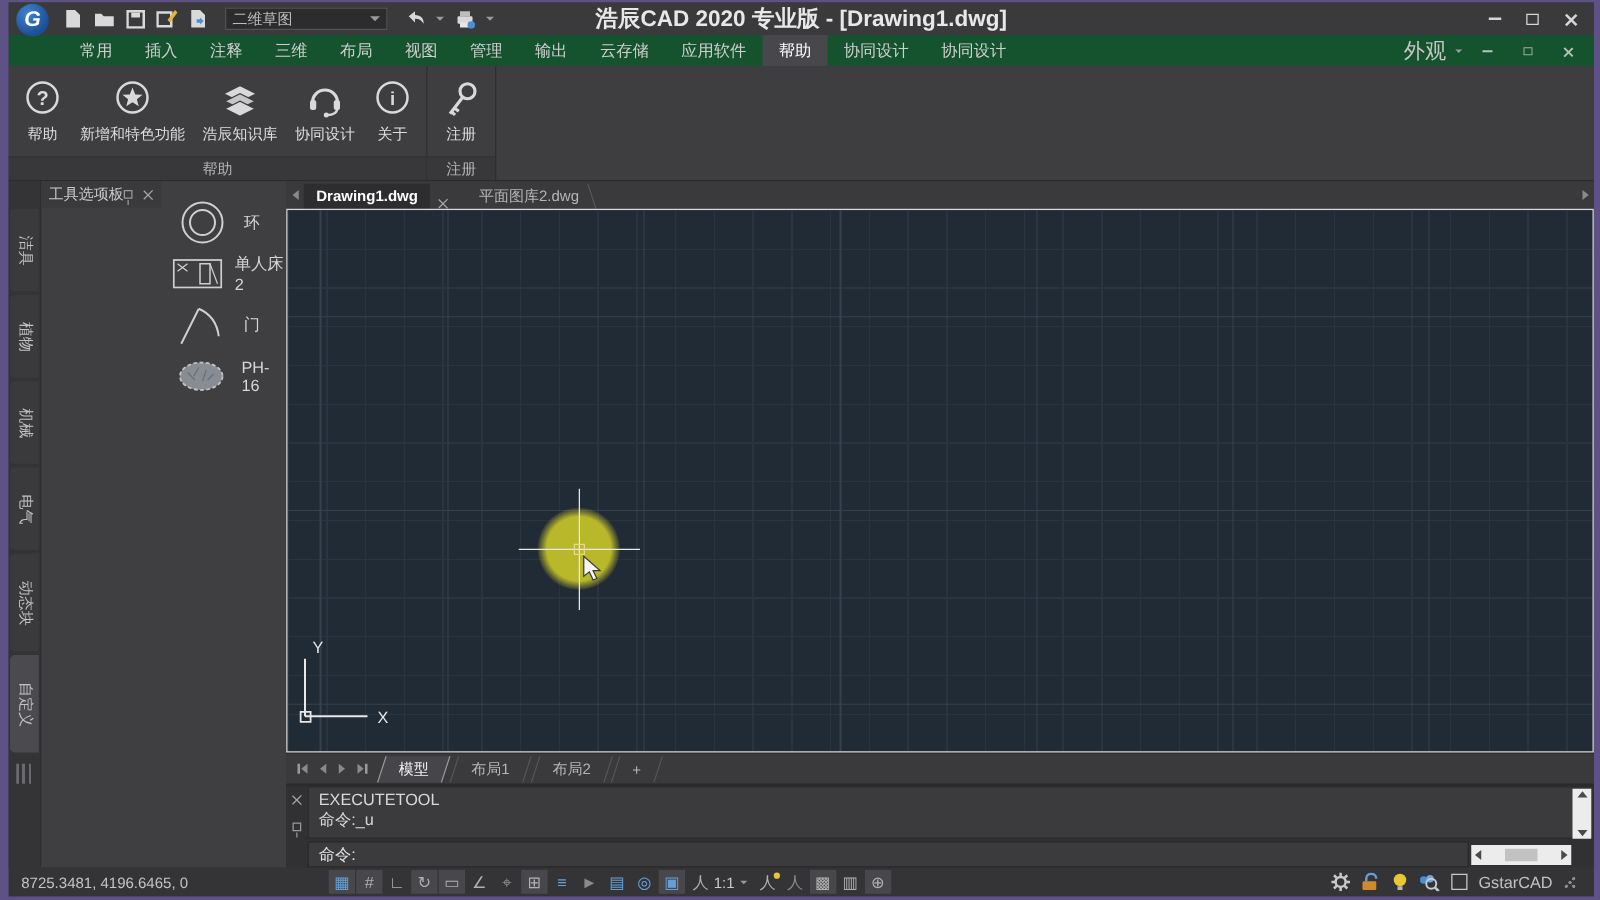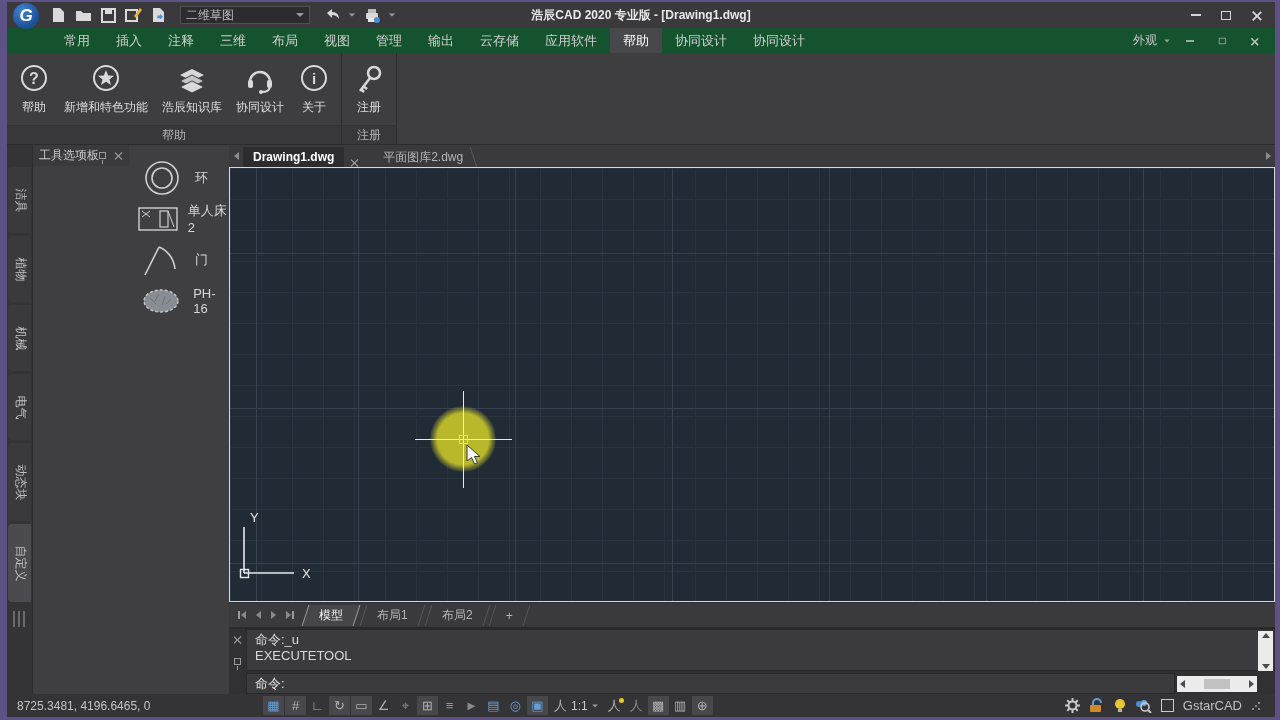--- a/index.html
+++ b/index.html
@@ -8,36 +8,36 @@
   .app { position:absolute; left:7px; top:2px; right:5px; bottom:3px; background:#343437; display:flex; flex-direction:column; }
 
   
   .titlebar { height:26px; background:#3a3a3d; display:flex; align-items:center; position:relative; flex:0 0 auto; }
   .logo { position:absolute; left:6px; top:1px; width:26px; height:26px; border-radius:50%; background:radial-gradient(circle at 35% 30%, #3f83cf, #1c4f95 70%); color:#fff; font-weight:bold; font-style:italic; font-size:17px; display:flex; align-items:center; justify-content:center; z-index:5; }
   .qat { display:flex; align-items:center; gap:7px; margin-left:42px; }
   .qat .qbtn { width:18px; height:18px; display:flex; align-items:center; justify-content:center; }
   .ws-select { width:130px; height:18px; background:#2c2c2e; border:1px solid #515154; color:#bdbdbd; font-size:12px; display:flex; align-items:center; padding:0 5px; margin:0 6px; }
   .ws-select .caret { margin-left:auto; }
   .caret { width:0; height:0; border-left:4px solid transparent; border-right:4px solid transparent; border-top:4px solid #9a9a9a; display:inline-block; }
-  .title-text { position:absolute; left:0; right:0; text-align:center; color:#e8e8e8; font-size:12px; font-weight:bold; pointer-events:none; }
+  .title-text { position:absolute; left:0; right:0; text-align:center; color:#e8e8e8; font-size:18px; font-weight:bold; pointer-events:none; }
   .win-controls { margin-left:auto; display:flex; align-items:center; gap:4px; padding-right:6px; z-index:4; }
   .wbtn { width:26px; height:18px; display:flex; align-items:center; justify-content:center; position:relative; }
   .ico-min { width:10px; height:0; border-bottom:2px solid #d6d6d6; }
   .ico-max { width:10px; height:9px; border:1.5px solid #d6d6d6; }
   .ico-restore { width:9px; height:8px; border:1.2px solid #b9b9b9; position:relative; }
   .ico-close { position:relative; width:11px; height:11px; }
   .ico-close::before,.ico-close::after { content:""; position:absolute; left:5px; top:0; width:1.6px; height:12px; background:#d6d6d6; }
   .ico-close::before { transform:rotate(45deg); }
   .ico-close::after { transform:rotate(-45deg); }
 
   
   .ribbon-tabs { height:25px; background:#14532d; display:flex; align-items:stretch; padding-left:44px; flex:0 0 auto; }
   .rtab { color:#cfcfcf; font-size:13px; padding:0 13px; display:flex; align-items:center; cursor:default; }
   .rtab.active { background:#48484c; color:#ffffff; }
-  .ribbon-right { margin-left:auto; display:flex; align-items:center; gap:6px; padding-right:8px; color:#c6c6c6; font-size:12px; }
+  .ribbon-right { margin-left:auto; display:flex; align-items:center; gap:6px; padding-right:8px; color:#c6c6c6; font-size:17px; }
   .ribbon-right .small { transform:scale(.8); opacity:.85; }
 
   
   .ribbon-panel { height:92px; background:#3e3e41; border-bottom:1px solid #2b2b2d; display:flex; flex:0 0 auto; }
   .rgroup { display:flex; flex-direction:column; border-right:1px solid #2e2e30; }
   .rbtns { flex:1; display:flex; align-items:center; padding:2px 4px 0 4px; }
   .rbtn { display:flex; flex-direction:column; align-items:center; justify-content:flex-start; padding:2px 7px; gap:3px; }
   .rbtn .rlabel { color:#dddddd; font-size:12px; white-space:nowrap; }
   .grp-label { height:19px; background:#38383b; border-top:1px solid #333335; color:#b3b3b3; font-size:12px; text-align:center; line-height:18px; }
 
@@ -446,22 +446,22 @@
         </div>
       </div>
 
       <div class="cmd">
         <div class="cmd-gutter">
           <span class="x-small"></span>
           <span class="pin"></span>
         </div>
         <div class="cmd-main">
           <div class="cmd-history">
+            <div>EXECUTETOOL</div>
             <div>命令:_u</div>
-            <div>EXECUTETOOL</div>
           </div>
           <div class="cmd-input">
             <span>命令:</span>
           </div>
           <div class="vscroll">
             <span class="up"></span>
             <span class="dn"></span>
           </div>
           <div class="hscroll">
             <span class="lt"></span>

